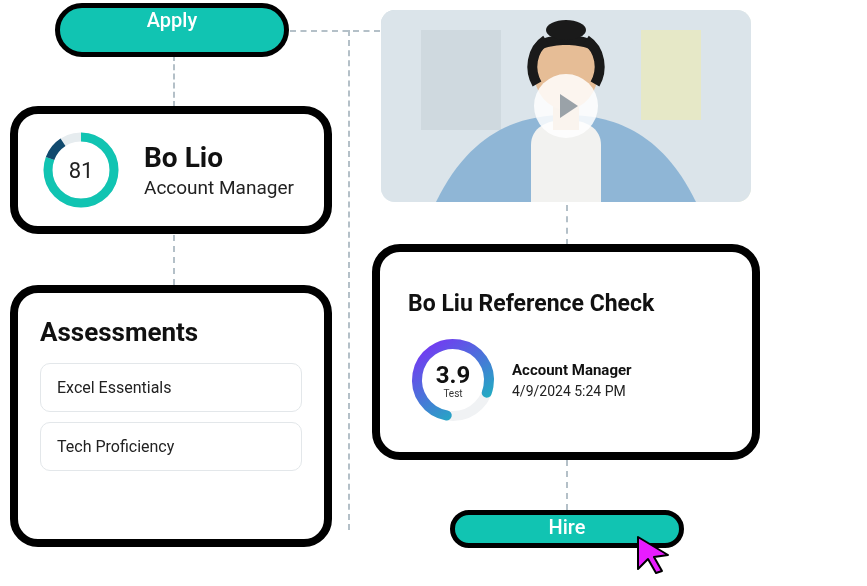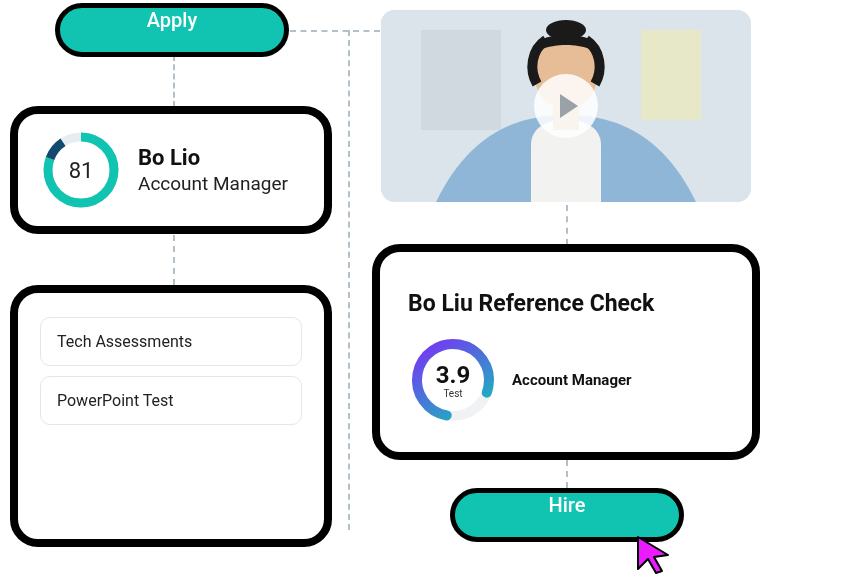--- a/index.html
+++ b/index.html
@@ -31,55 +31,55 @@
     border: 5px solid #000;
     border-radius: 999px;
     display: flex;
     align-items: flex-start;
     justify-content: center;
     font-size: 20px;
     font-weight: 500;
     z-index: 2;
   }
   .pill-apply { left: 55px; top: 3px; width: 234px; height: 54px; }
-  .pill-hire  { left: 450px; top: 488px; width: 234px; height: 54px; }
+  .pill-hire  { left: 450px; top: 510px; width: 234px; height: 38px; }
 
   .cursor-icon {
     position: absolute;
     left: 634px;
     top: 535px;
     width: 40px;
     height: 40px;
     z-index: 3;
   }
 
   
   .card {
     position: absolute;
     background: #fff;
     border: 8px solid #000;
     border-radius: 28px;
     z-index: 2;
   }
   .card-profile {
     left: 10px; top: 106px; width: 322px; height: 128px;
-    display: flex; align-items: center; gap: 18px; padding: 0 24px;
+    display: flex; align-items: center; gap: 24px; padding: 0 24px;
   }
   .score-ring {
     position: relative;
     width: 78px; height: 78px;
     flex-shrink: 0;
   }
   .score-svg { width: 78px; height: 78px; transform: rotate(-90deg); }
   .score-label {
     position: absolute; inset: 0;
     display: flex; align-items: center; justify-content: center;
     font-size: 22px; font-weight: 400; color: #222;
   }
-  .profile-text .name { font-size: 22px; font-weight: 700; color: #111; }
+  .profile-text .name { font-size: 28px; font-weight: 700; color: #111; }
   .profile-text .role { font-size: 19px; color: #222; margin-top: 2px; }
 
   
   .card-assessments {
     left: 10px; top: 285px; width: 322px; height: 262px;
     padding: 24px 22px;
   }
   .card-assessments h2 {
     font-size: 26px; font-weight: 700; color: #111; margin-bottom: 16px;
   }
@@ -166,22 +166,23 @@
     </svg>
     <div class="score-label">81</div>
   </div>
   <div class="profile-text">
     <div class="name">Bo Lio</div>
     <div class="role">Account Manager</div>
   </div>
 </div>
 
 <div class="card card-assessments">
-  <div class="assess-item">Tech Assessments</div>
-  <div class="assess-item">PowerPoint Test</div>
+  <h2>Assessments</h2>
+  <div class="assess-item">Excel Essentials</div>
+  <div class="assess-item">Tech Proficiency</div>
 </div>
 
 <div class="video-preview">
   <div class="video-figure">
     <svg class="figure-svg" viewBox="0 0 370 192" preserveAspectRatio="xMidYMid slice">
 
       <rect x="0" y="0" width="370" height="192" fill="#dbe4ea"></rect>
       <rect x="40" y="20" width="80" height="100" fill="#cfd9df"></rect>
       <rect x="260" y="20" width="60" height="90" fill="#e6e8c7"></rect>
 
@@ -217,20 +218,21 @@
         <circle cx="45" cy="45" r="36" fill="none" stroke="#f0f2f4" stroke-width="10"></circle>
         <circle cx="45" cy="45" r="36" fill="none" stroke="url(#grad)" stroke-width="10" stroke-dasharray="176 226" stroke-linecap="round" transform="rotate(100 45 45)"></circle>
       </svg>
       <div class="rating-center">
         <div class="rating-val">3.9</div>
         <div class="rating-word">Test</div>
       </div>
     </div>
     <div class="ref-meta">
       <div class="meta-role">Account Manager</div>
+      <div class="meta-time">4/9/2024  5:24 PM</div>
     </div>
   </div>
 </div>
 
 <div class="pill pill-hire">
   <span>Hire</span>
 </div>
 
 <svg class="cursor-icon" viewBox="0 0 40 40">
   <path d="M4 2 L34 20 L20 22 L28 36 L22 38 L14 24 L4 34 Z" fill="#e81cff" stroke="#000" stroke-width="2" stroke-linejoin="round"></path>

